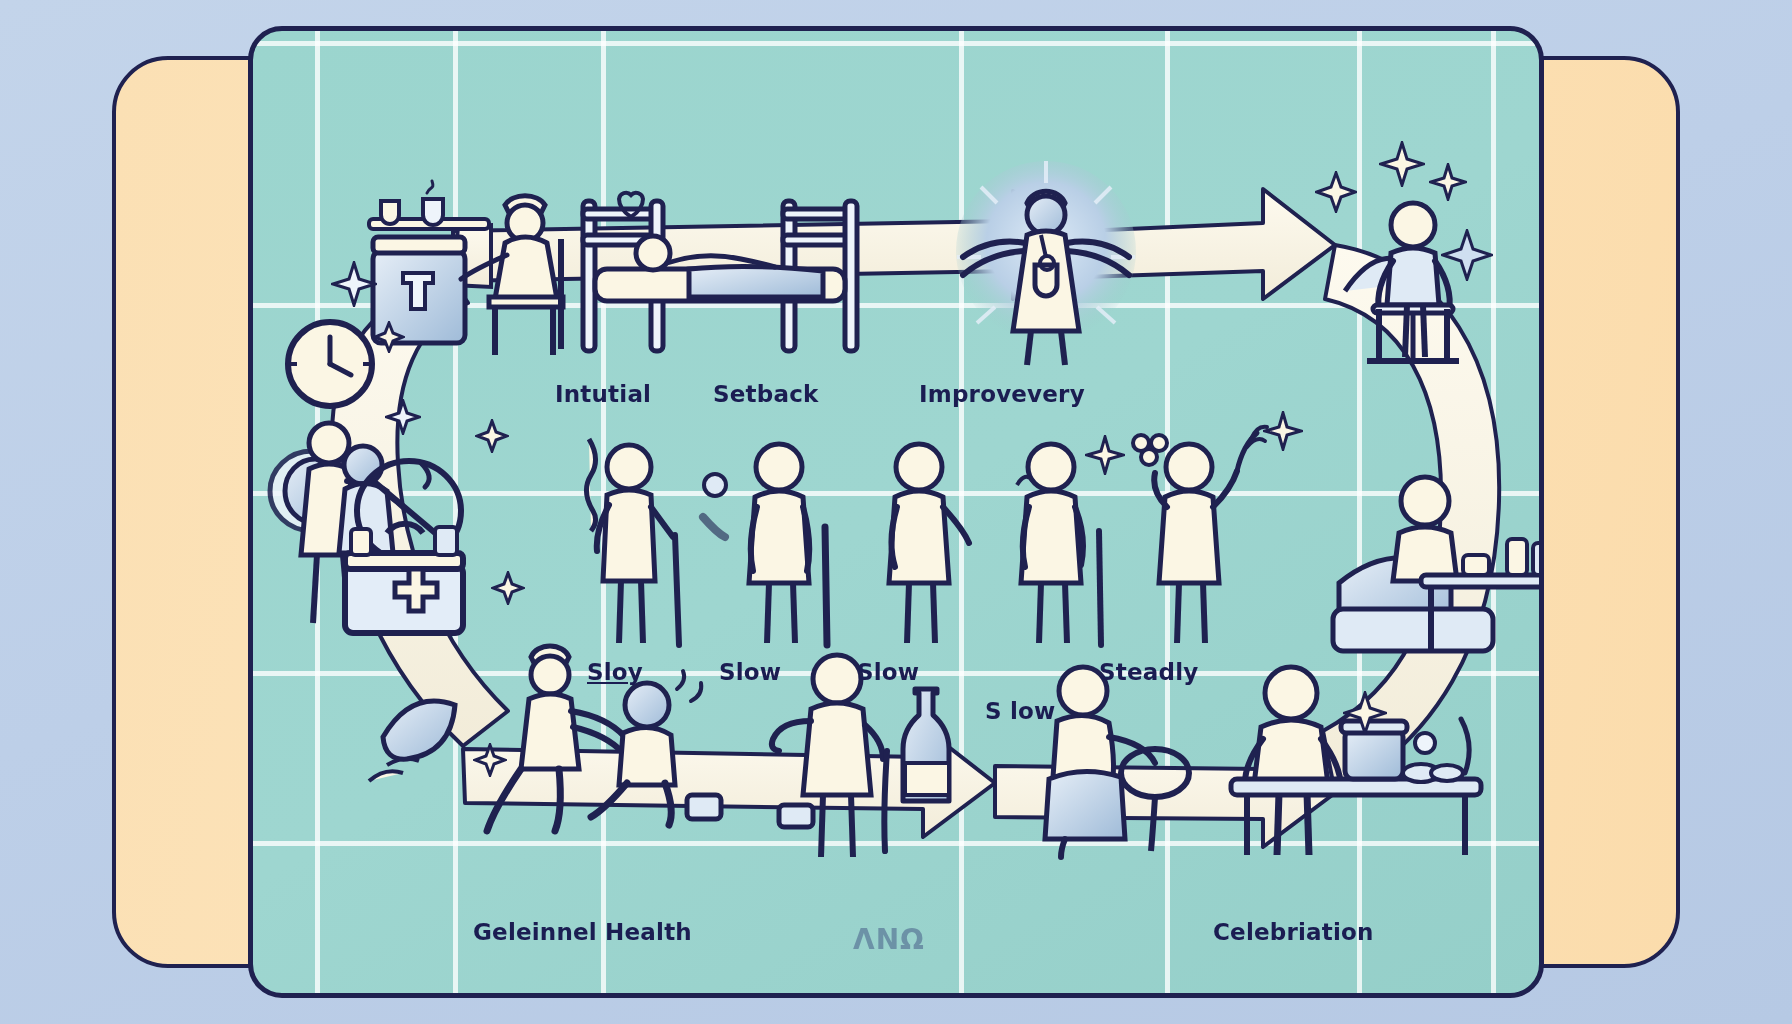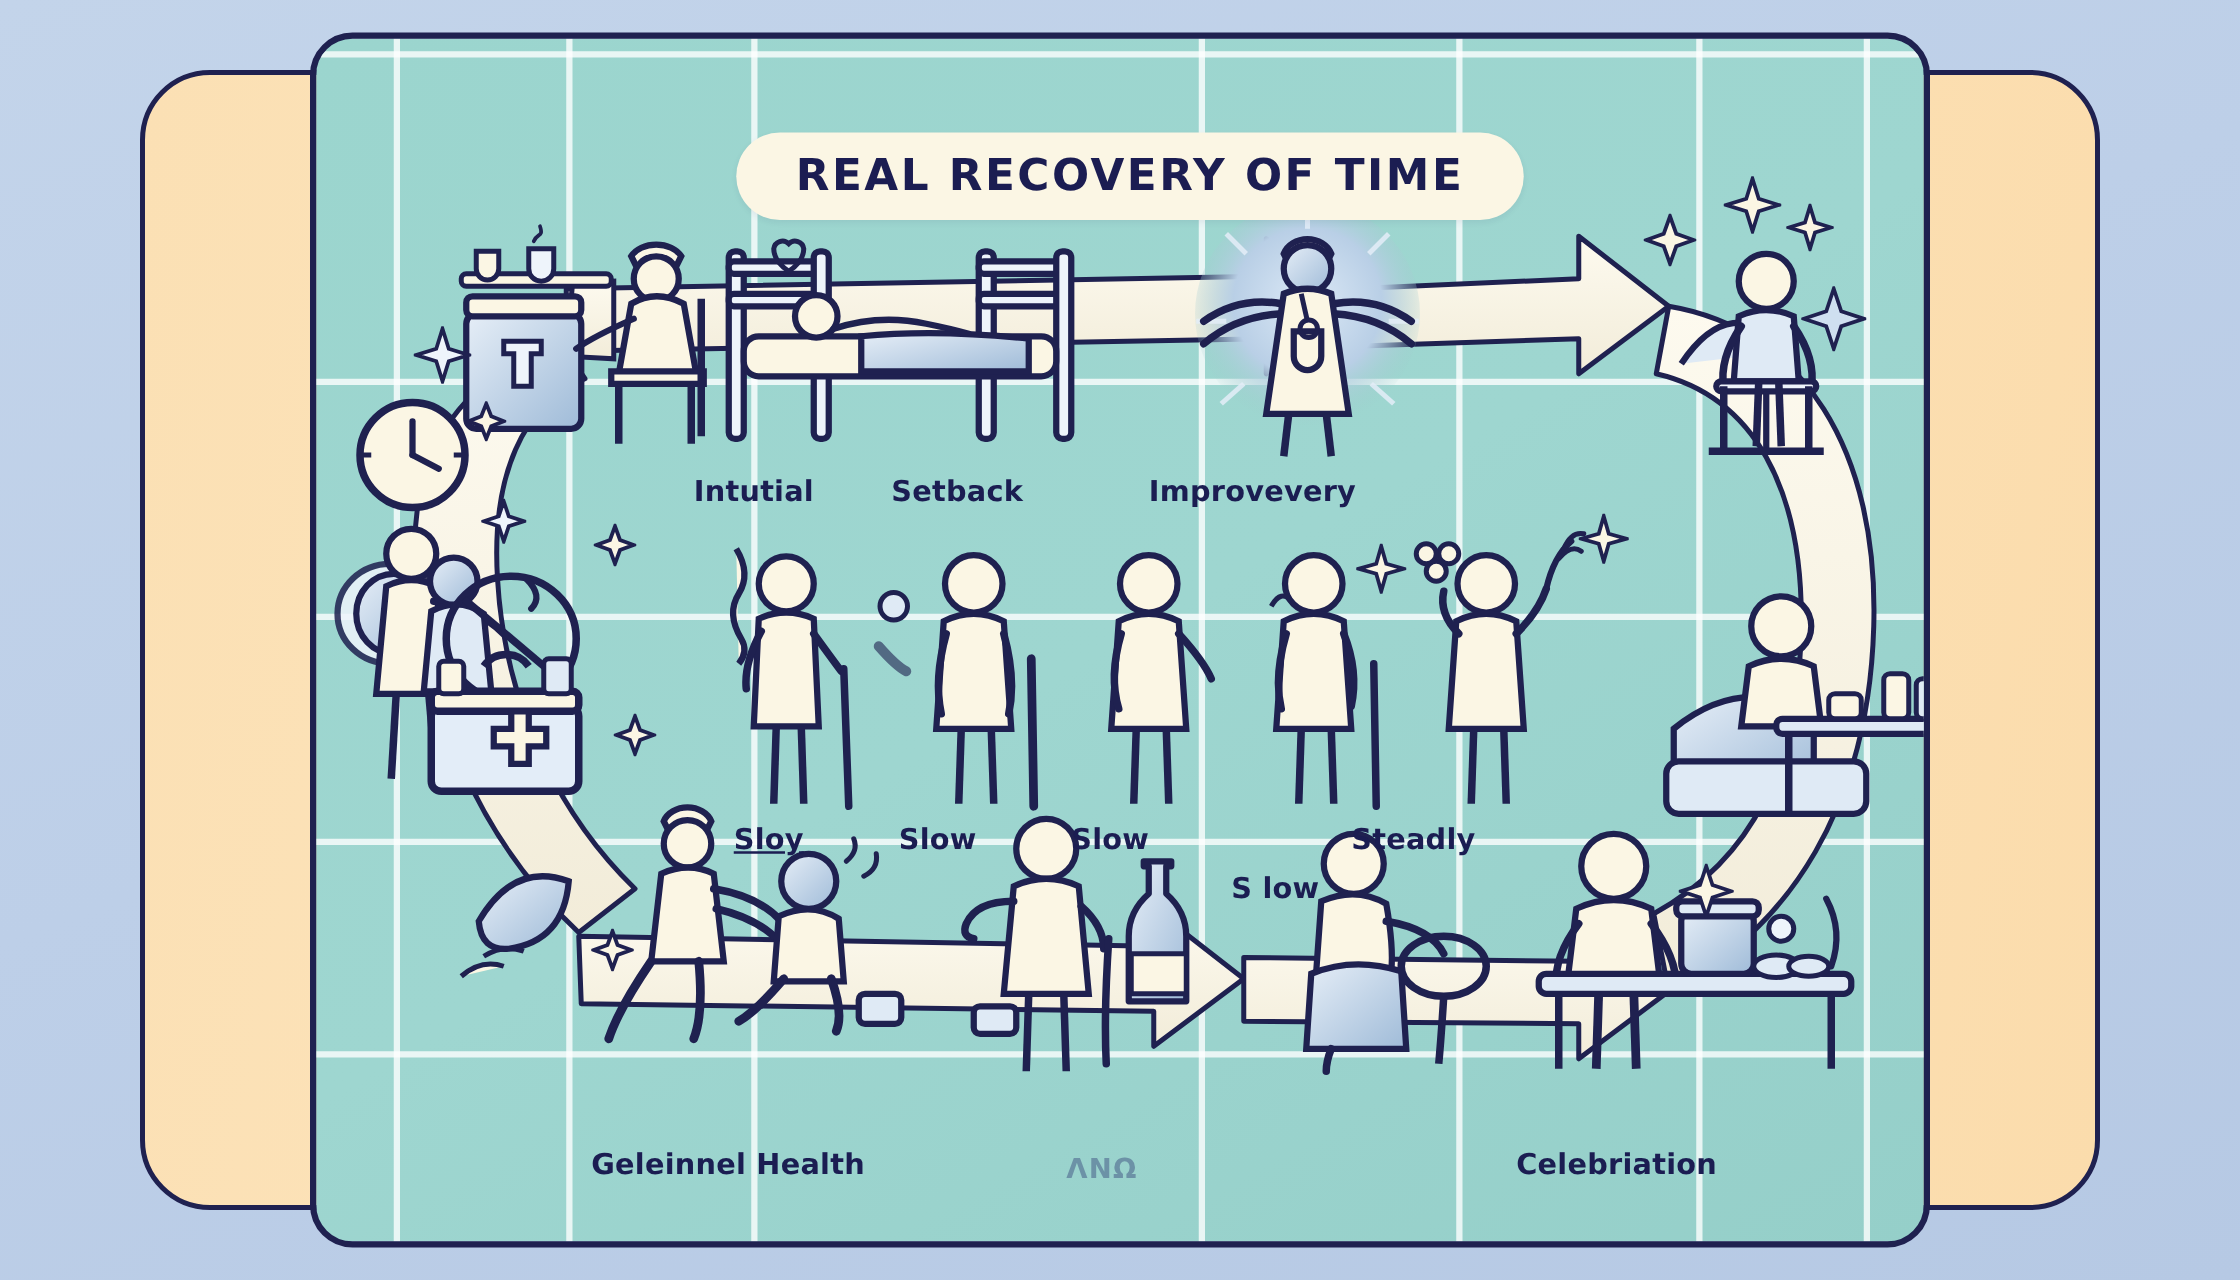--- a/index.html
+++ b/index.html
@@ -86,21 +86,21 @@
     font-weight: 800;
     font-size: 23px;
     color: #1b1d52;
     white-space: nowrap;
     letter-spacing: 0.2px;
   }
 
   .wm {
     position: absolute;
     z-index: 46;
-    font-size: 22px;
+    font-size: 28px;
     font-weight: 700;
     color: rgba(40,50,110,0.40);
     letter-spacing: 1px;
   }
 
   
   .fig-svg { position: absolute; z-index: 20; overflow: visible; }
 
   
   .sp { position: absolute; z-index: 22; }
@@ -392,21 +392,21 @@
       <path d="M20,2 L24,16 L38,20 L24,24 L20,38 L16,24 L2,20 L16,16 Z" fill="#fbf6e4" stroke="#1f2150" stroke-width="3"></path>
     </svg>
     <svg class="sp" style="left:1010px; top:380px;" width="40" height="40" viewBox="0 0 40 40">
       <path d="M20,2 L24,16 L38,20 L24,24 L20,38 L16,24 L2,20 L16,16 Z" fill="#fbf6e4" stroke="#1f2150" stroke-width="3"></path>
     </svg>
 
     <div class="stage-label" style="left:334px; top:628px;text-decoration:underline;">Sloy</div>
     <div class="stage-label" style="left:466px; top:628px;">Slow</div>
     <div class="stage-label" style="left:604px; top:628px;">Slow</div>
     <div class="stage-label" style="left:732px; top:628px;margin-top:39px;">S low</div>
-    <div class="stage-label" style="left:828px; top:628px;">Steadly</div>
+    <div class="stage-label" style="left:846px; top:628px;">Steadly</div>
 
     <svg class="fig-svg" style="left:1076px; top:430px;" width="240" height="210" viewBox="0 0 240 210">
 
       <path d="M10,122 q54,-44 112,-12 l0,62 h-112 z" fill="url(#gSteel)" stroke="#1f2150" stroke-width="5"></path>
       <rect x="4" y="148" width="160" height="42" rx="10" fill="#dfeaf5" stroke="#1f2150" stroke-width="5"></rect>
 
       <circle cx="96" cy="40" r="24" fill="#fbf6e4" stroke="#1f2150" stroke-width="5"></circle>
       <path d="M70,72 q26,-12 52,0 l6,48 h-64 z" fill="#fbf6e4" stroke="#1f2150" stroke-width="5"></path>
 
       <rect x="92" y="114" width="140" height="12" rx="5" fill="#dfeaf5" stroke="#1f2150" stroke-width="5"></rect>
@@ -499,18 +499,15 @@
 
     <svg class="sp" style="left:1090px; top:660px;" width="44" height="44" viewBox="0 0 44 44">
       <path d="M22,2 L27,17 L42,22 L27,27 L22,42 L17,27 L2,22 L17,17 Z" fill="#fbf6e4" stroke="#1f2150" stroke-width="3"></path>
     </svg>
 
     <div class="stage-label" style="left:180px; top:888px;margin-left:40px;">Geleinnel Health</div>
     <div class="stage-label" style="left:960px; top:888px;">Celebriation</div>
 
     <div class="wm" style="left:600px; top:892px;">ΛΝΩ</div>
 
-    <div class="title-pill">
-      <span>REAL RECOVERY OF TIME</span>
-    </div>
 
   </div>
 </div>
 
 </body></html>

